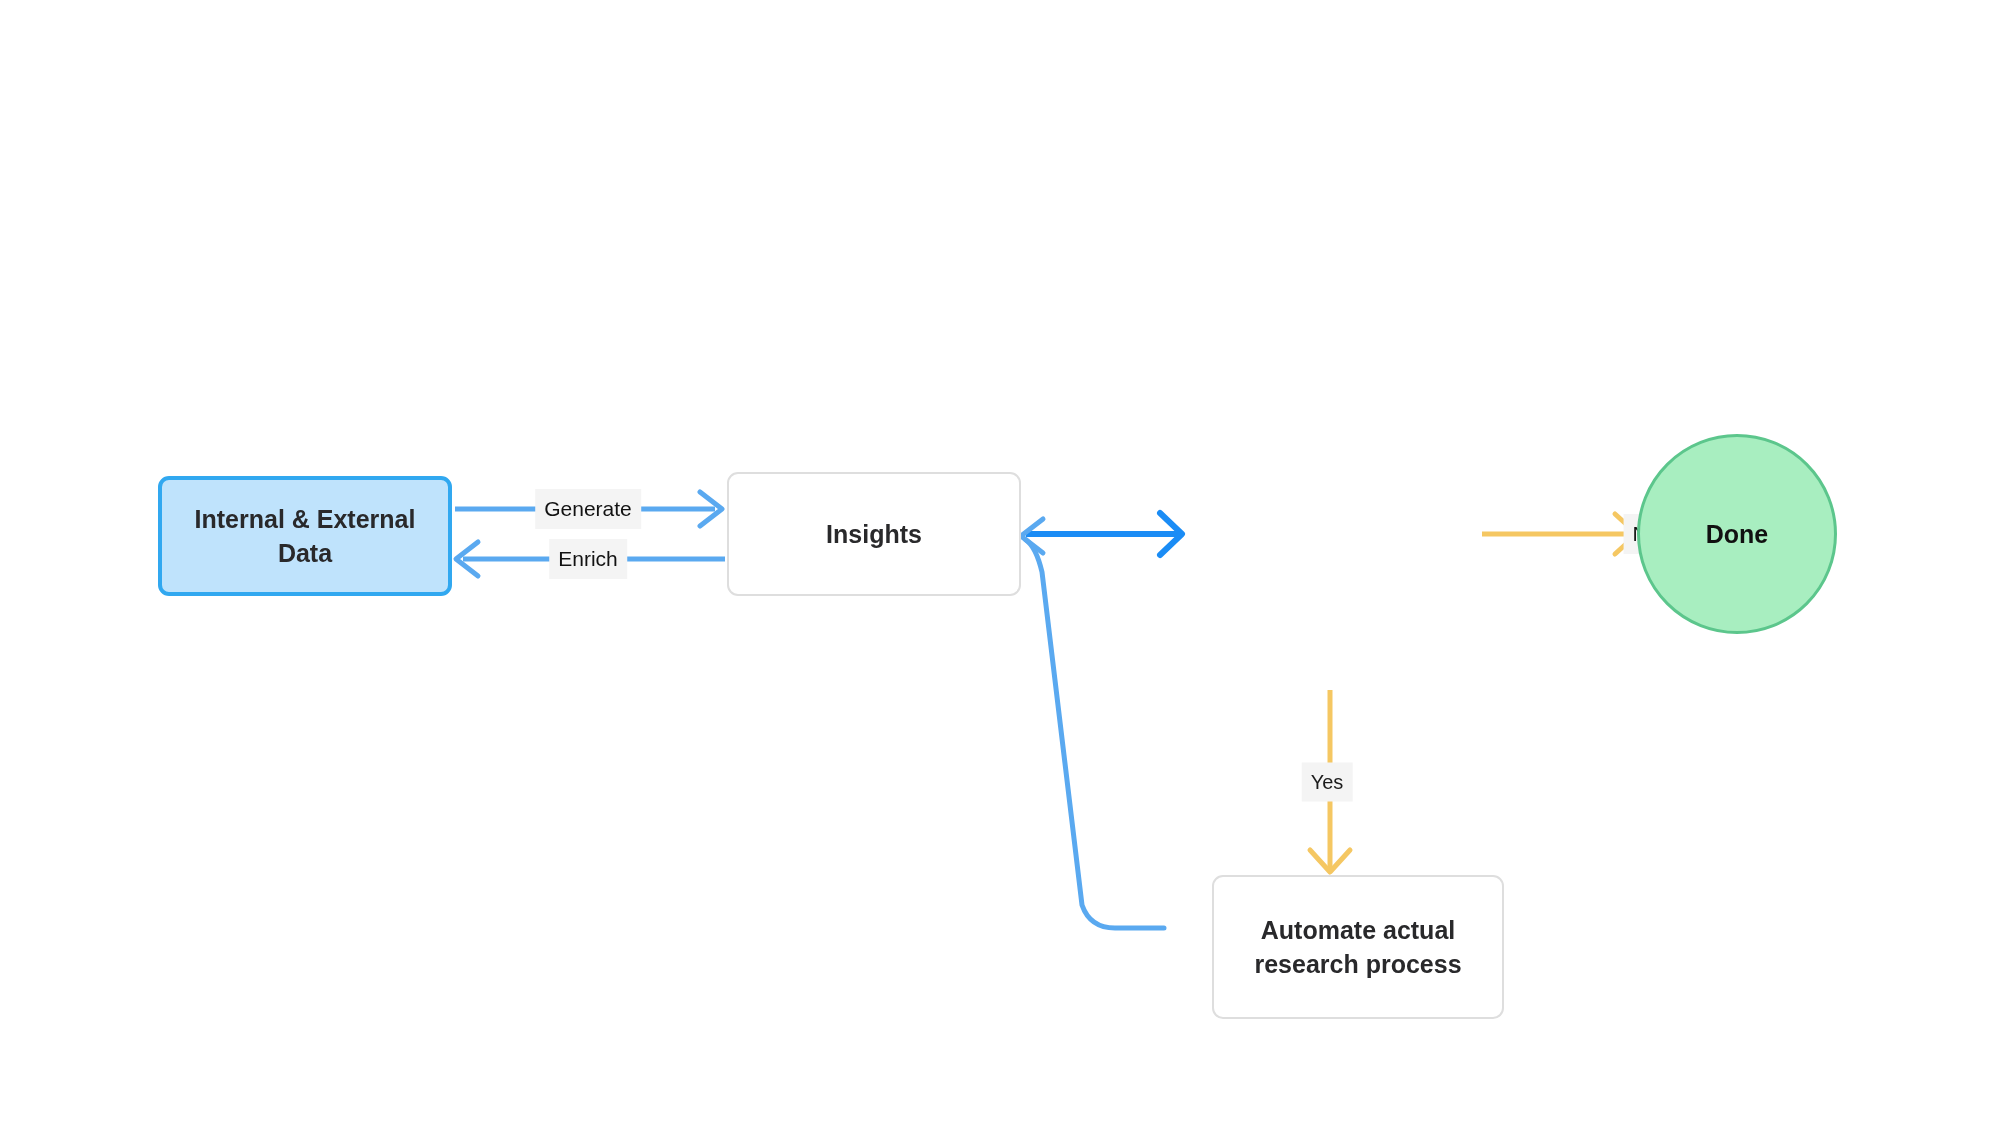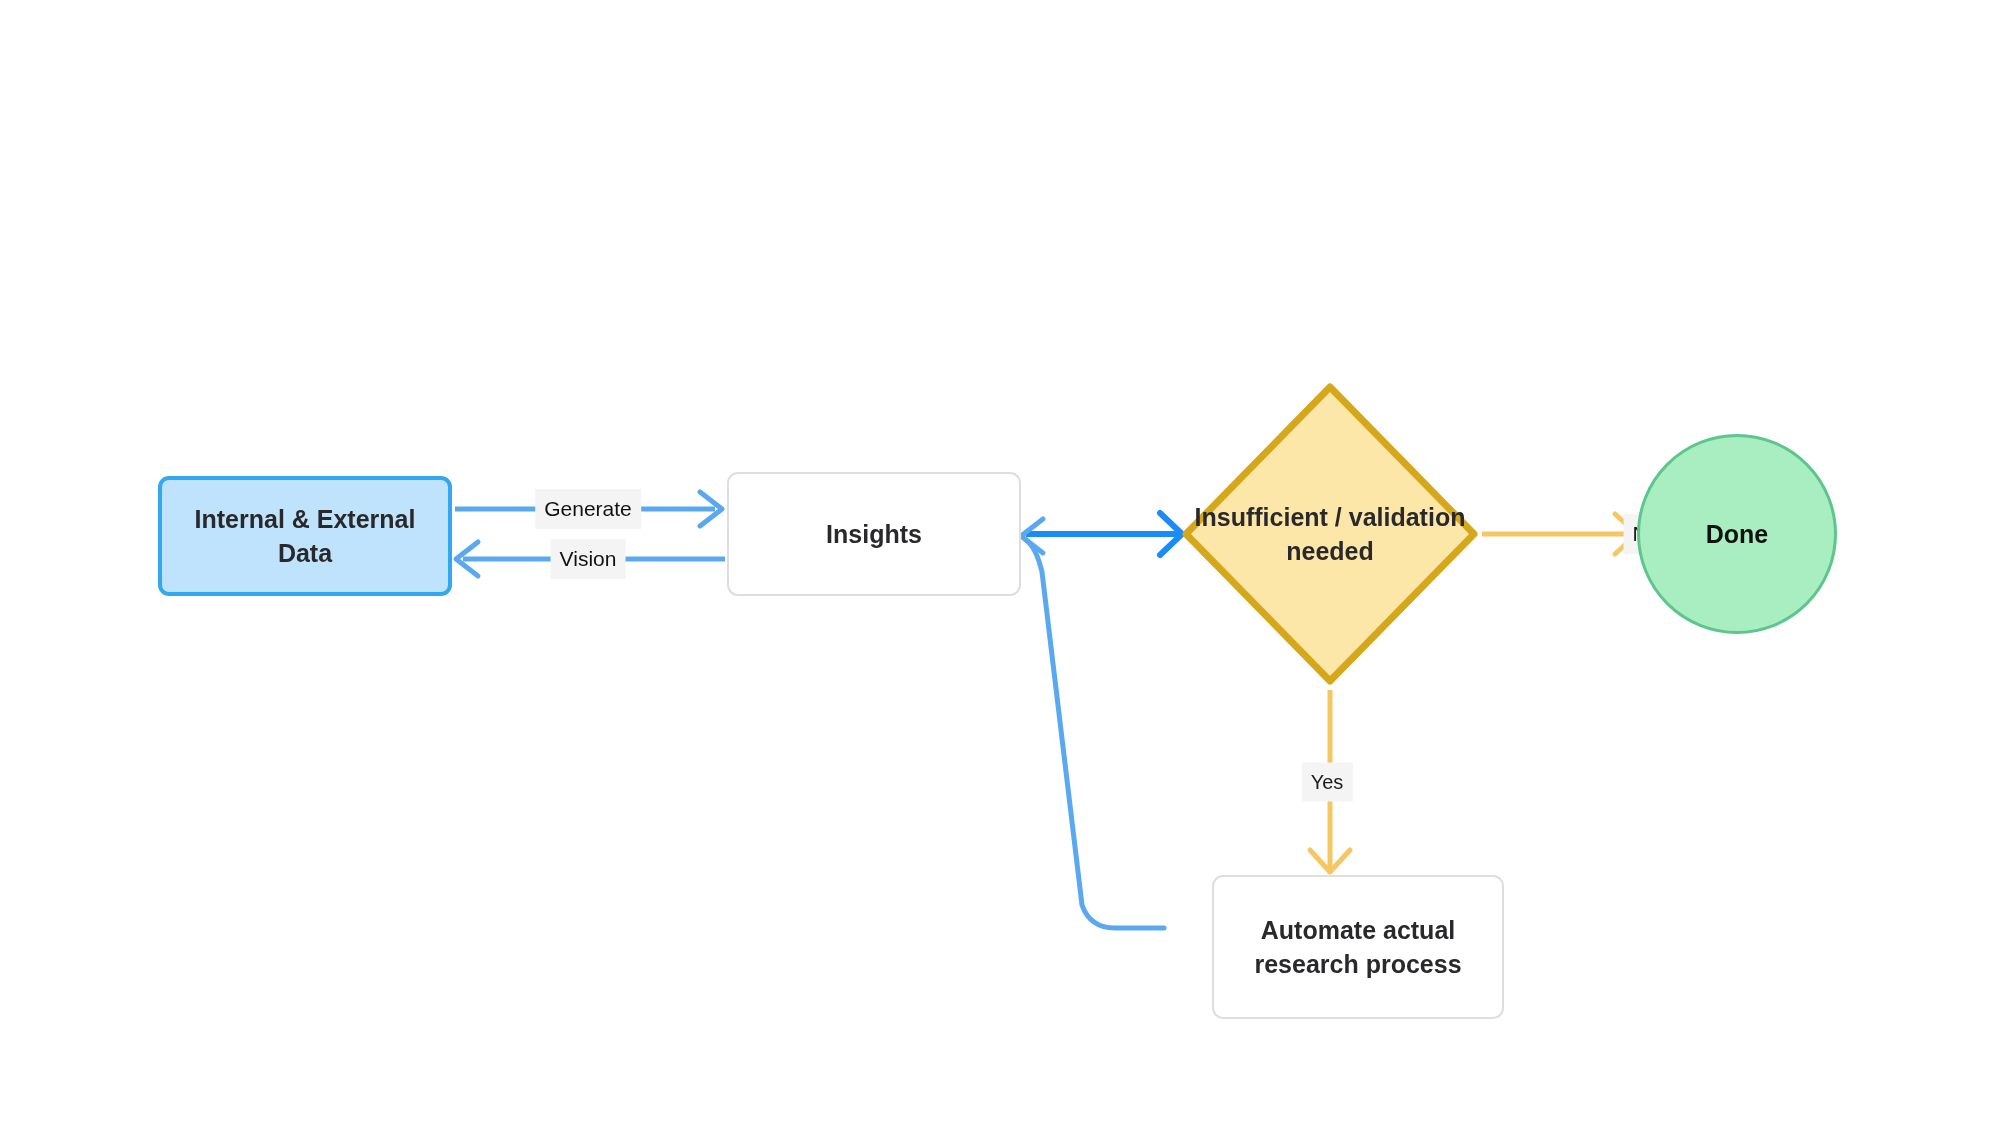--- a/index.html
+++ b/index.html
@@ -187,40 +187,34 @@
     </g>
 
     <g>
       <line x1="1330" y1="690" x2="1330" y2="868" stroke="#f5c762" stroke-width="5" stroke-linecap="butt"></line>
       <polyline points="1310,850 1330,872 1350,850" fill="none" stroke="#f5c762" stroke-width="5" stroke-linecap="round" stroke-linejoin="round"></polyline>
     </g>
   </svg>
 
   <div class="edge-label" id="edge-label-generate">Generate</div>
 
-  <div class="edge-label" id="edge-label-enrich">Vision</div>
+  <div class="edge-label" id="edge-label-enrich">Enrich</div>
 
   <div class="edge-label" id="edge-label-no">No</div>
 
   <div class="edge-label regular" id="edge-label-yes">Yes</div>
 
   <div class="node" id="node-data">
     <div class="node-label">Internal &amp; External Data</div>
   </div>
 
   <div class="node node-process" id="node-insights">
     <div class="node-label">Insights</div>
   </div>
 
-  <div class="node" id="node-decision">
-    <svg class="diamond-shape" viewBox="0 0 300 306" xmlns="http://www.w3.org/2000/svg">
-      <polygon points="150,6 294,153 150,300 6,153" fill="#fce6a8" stroke="#d4a81a" stroke-width="7" stroke-linejoin="round"></polygon>
-    </svg>
-    <div class="node-label">Insufficient / validation needed</div>
-  </div>
 
   <div class="node" id="node-done">
     <div class="node-label">Done</div>
   </div>
 
   <div class="node node-process" id="node-automate">
     <div class="node-label">Automate actual research process</div>
   </div>
 
 </div>

